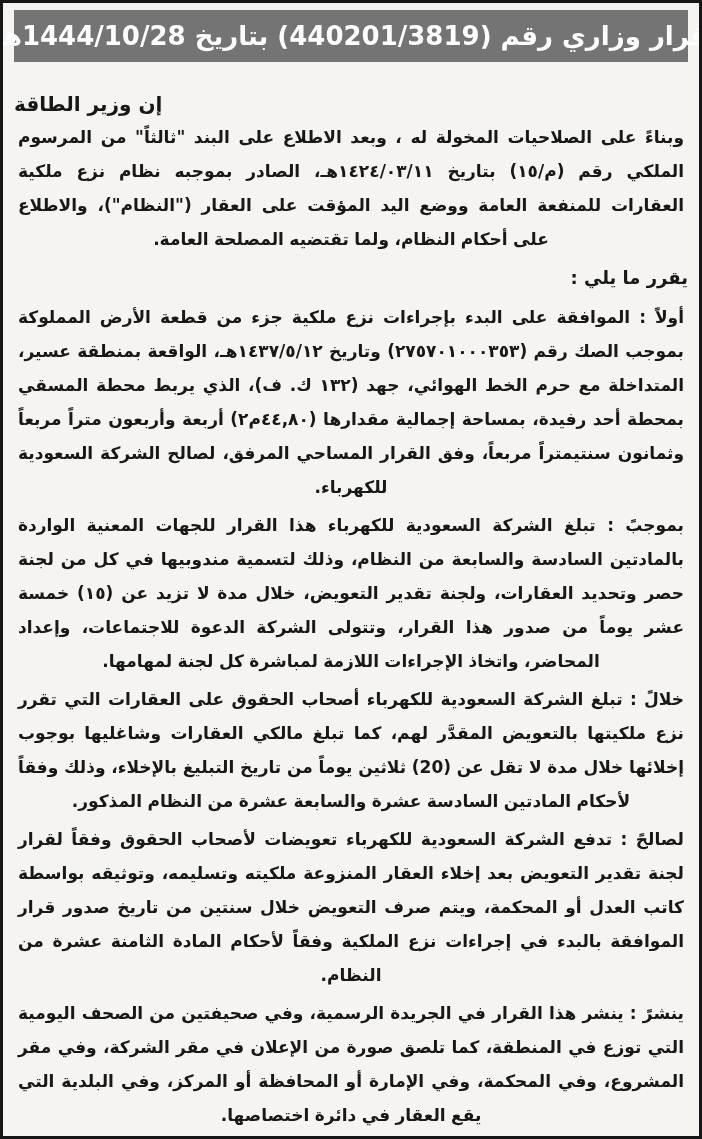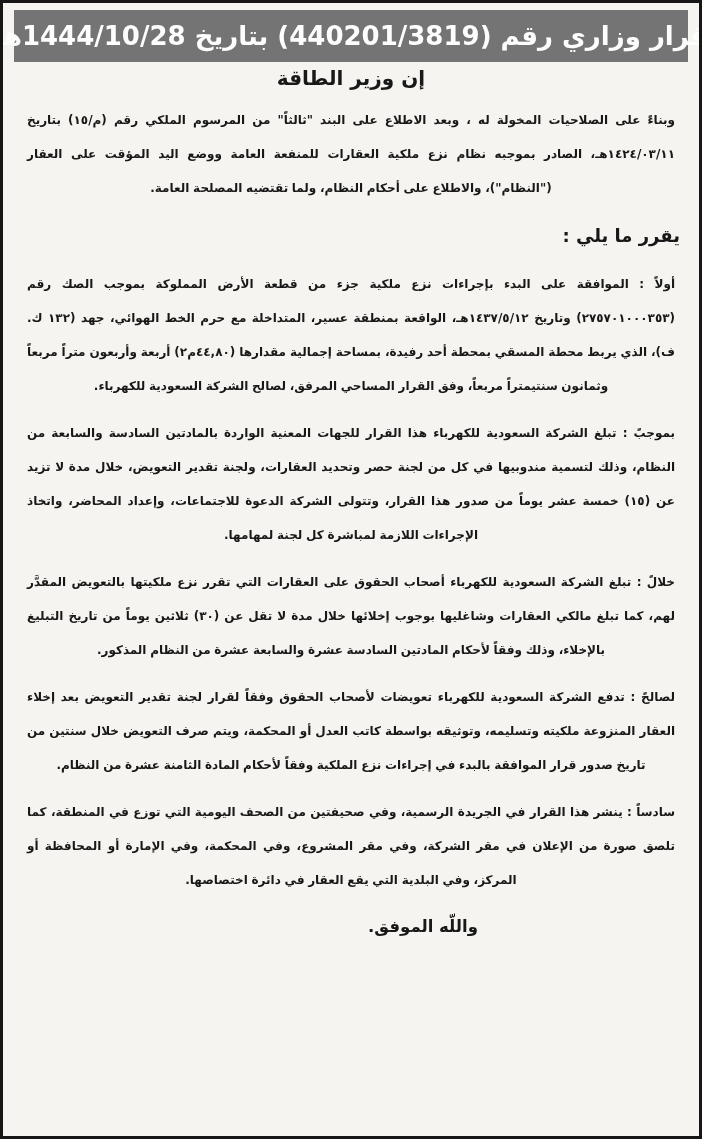--- a/index.html
+++ b/index.html
@@ -30,36 +30,36 @@
     justify-content: center;
   }
   .title-bar h1 {
     margin: 0;
     font-size: 26px;
     font-weight: 700;
     white-space: nowrap;
     letter-spacing: -0.3px;
   }
   .authority {
-    text-align: center;
+    text-align: left;
     font-size: 20px;
     font-weight: 700;
-    margin: 4px 0 4px;
+    margin: 30px 0 4px;
   }
   .para {
-    margin: 13px;
-    font-size: 12px;
+    margin: 4px;
+    font-size: 17px;
     font-weight: 700;
     line-height: 34px;
     text-align: justify;
     text-align-last: center;
     word-spacing: -0.5px;
   }
   .intro {
-    margin: 8px;
+    margin: 0;
     font-size: 18px;
     font-weight: 700;
     line-height: 36px;
   }
   .align-start {
     text-align-last: right;
   }
   .closing {
     margin: 2px 0 6px;
     font-size: 16.5px;
@@ -83,24 +83,24 @@
     <h2 class="authority">إن وزير الطاقة</h2>
 
     <p class="para">وبناءً على الصلاحيات المخولة له ، وبعد الاطلاع على البند "ثالثاً" من المرسوم الملكي رقم (م/١٥) بتاريخ ١١‏/٠٣‏/١٤٢٤هـ، الصادر بموجبه نظام نزع ملكية العقارات للمنفعة العامة ووضع اليد المؤقت على العقار ("النظام")، والاطلاع على أحكام النظام، ولما تقتضيه المصلحة العامة.</p>
 
     <p class="intro">يقرر ما يلي :</p>
 
     <p class="para"><span>أولاً :</span> <span>الموافقة على البدء بإجراءات نزع ملكية جزء من قطعة الأرض المملوكة بموجب الصك رقم (٢٧٥٧٠١٠٠٠٣٥٣) وتاريخ ١٢‏/٥‏/١٤٣٧هـ، الواقعة بمنطقة عسير، المتداخلة مع حرم الخط الهوائي، جهد (١٣٢ ك. ف)، الذي يربط محطة المسقي بمحطة أحد رفيدة، بمساحة إجمالية مقدارها (٤٤,٨٠م٢) أربعة وأربعون متراً مربعاً وثمانون سنتيمتراً مربعاً، وفق القرار المساحي المرفق، لصالح الشركة السعودية للكهرباء.</span></p>
 
     <p class="para"><span>بموجبً :</span> <span>تبلغ الشركة السعودية للكهرباء هذا القرار للجهات المعنية الواردة بالمادتين السادسة والسابعة من النظام، وذلك لتسمية مندوبيها في كل من لجنة حصر وتحديد العقارات، ولجنة تقدير التعويض، خلال مدة لا تزيد عن (١٥) خمسة عشر يوماً من صدور هذا القرار، وتتولى الشركة الدعوة للاجتماعات، وإعداد المحاضر، واتخاذ الإجراءات اللازمة لمباشرة كل لجنة لمهامها.</span></p>
 
-    <p class="para"><span>خلالً :</span> <span>تبلغ الشركة السعودية للكهرباء أصحاب الحقوق على العقارات التي تقرر نزع ملكيتها بالتعويض المقدَّر لهم، كما تبلغ مالكي العقارات وشاغليها بوجوب إخلائها خلال مدة لا تقل عن (٣٠) ثلاثين يوماً من تاريخ التبليغ بالإخلاء، وذلك وفقاً لأحكام المادتين السادسة عشرة والسابعة عشرة من النظام المذكور.</span></p>
+    <p class="para"><span>خلالً :</span> <span>تبلغ الشركة السعودية للكهرباء أصحاب الحقوق على العقارات التي تقرر نزع ملكيتها بالتعويض المقدَّر لهم، كما تبلغ مالكي العقارات وشاغليها بوجوب إخلائها خلال مدة لا تقل عن (20) ثلاثين يوماً من تاريخ التبليغ بالإخلاء، وذلك وفقاً لأحكام المادتين السادسة عشرة والسابعة عشرة من النظام المذكور.</span></p>
 
     <p class="para"><span>لصالحً :</span> <span>تدفع الشركة السعودية للكهرباء تعويضات لأصحاب الحقوق وفقاً لقرار لجنة تقدير التعويض بعد إخلاء العقار المنزوعة ملكيته وتسليمه، وتوثيقه بواسطة كاتب العدل أو المحكمة، ويتم صرف التعويض خلال سنتين من تاريخ صدور قرار الموافقة بالبدء في إجراءات نزع الملكية وفقاً لأحكام المادة الثامنة عشرة من النظام.</span></p>
 
 
-    <p class="para"><span>سادساً :</span> <span>ينشر هذا القرار في الجريدة الرسمية، وفي صحيفتين من الصحف اليومية التي توزع في المنطقة، كما تلصق صورة من الإعلان في مقر الشركة، وفي مقر المشروع، وفي المحكمة، وفي الإمارة أو المحافظة أو المركز، وفي البلدية التي يقع العقار في دائرة اختصاصها.</span></p>
+    <p class="para"><span>ينشرً :</span> <span>ينشر هذا القرار في الجريدة الرسمية، وفي صحيفتين من الصحف اليومية التي توزع في المنطقة، كما تلصق صورة من الإعلان في مقر الشركة، وفي مقر المشروع، وفي المحكمة، وفي الإمارة أو المحافظة أو المركز، وفي البلدية التي يقع العقار في دائرة اختصاصها.</span></p>
 
 
     <p class="closing">واللّه الموفق.</p>
 
   </main>
 </div>
 
 </body></html>

